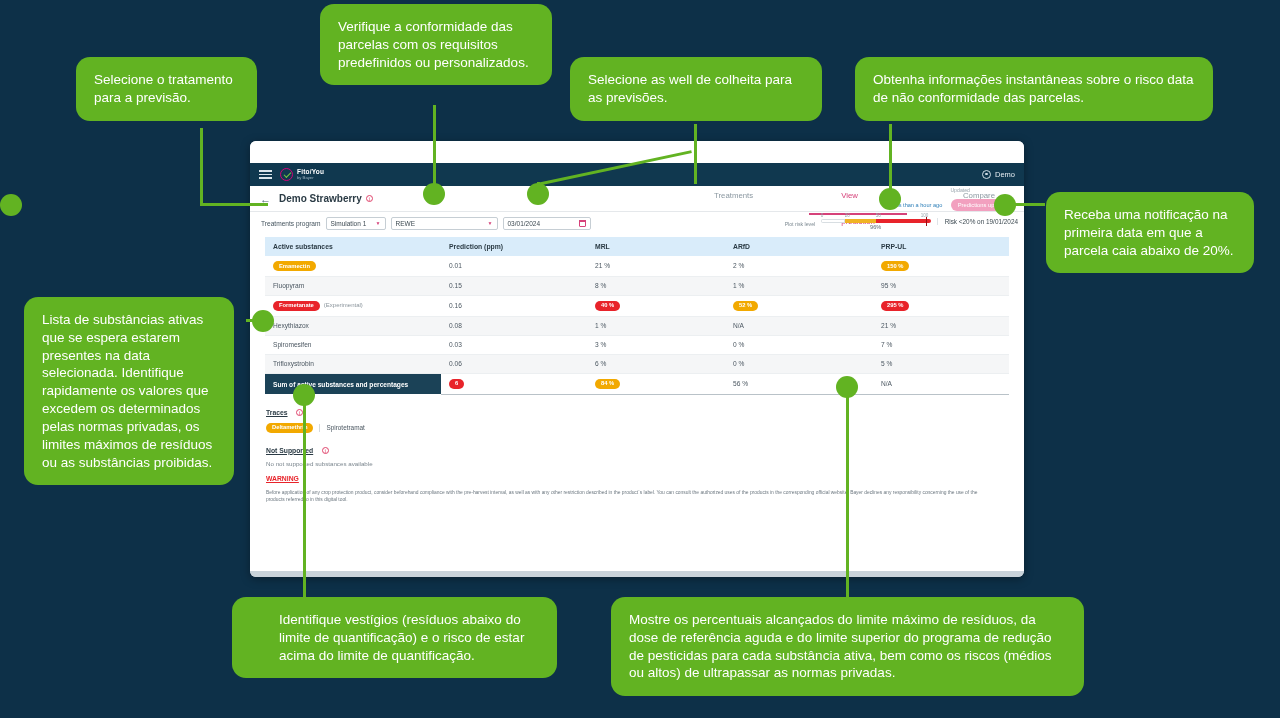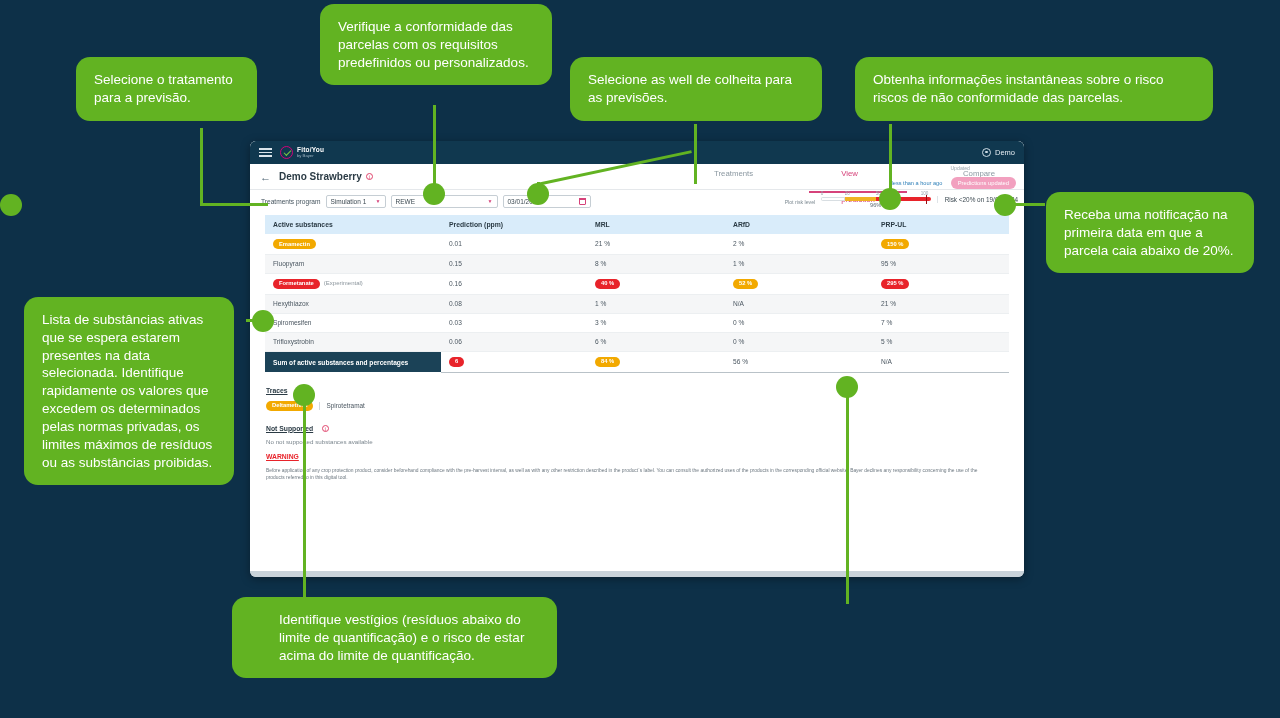--- a/index.html
+++ b/index.html
@@ -57,20 +57,21 @@
     position: absolute;
     left: 0; top: 0; width: 774px; height: 430px;
     background: #ffffff;
   }
   .topbar {
     height: 23px;
     background: #10384f;
     display: flex; align-items: center;
     padding: 0 9px;
     justify-content: space-between;
+    margin-top: 22px;
   }
   .topbar-left { display: flex; align-items: center; gap: 8px; }
   .hamburger { display: flex; flex-direction: column; gap: 2px; }
   .hamburger span { display: block; width: 13px; height: 1.6px; background: #dbe4ea; }
   .logo-wrap { display: flex; align-items: center; gap: 4px; }
   .logo-mark {
     width: 13px; height: 13px; border-radius: 50%;
     border: 1.6px solid #d4007a;
     position: relative;
   }
@@ -243,28 +244,29 @@
 
   <div class="leader" style="left:846px; top:386px; height:218px;"></div>
   <div class="dot" style="left:836px; top:376px;"></div>
 
   <div class="callout" style="left:76px; top:57px; width:181px;">Selecione o tratamento para a previsão.</div>
 
   <div class="callout" style="left:320px; top:4px; width:232px;">Verifique a conformidade das parcelas com os requisitos predefinidos ou personalizados.</div>
 
   <div class="callout" style="left:570px; top:57px; width:252px;">Selecione as well de colheita para as previsões.</div>
 
-  <div class="callout" style="left:855px; top:57px; width:358px;">Obtenha informações instantâneas sobre o risco riscos de não conformidade das parcelas.</div>
+  <div class="callout" style="left:855px; top:57px; width:358px;">Obtenha informações instantâneas sobre o risco data de não conformidade das parcelas.</div>
 
   <div class="callout" style="left:1046px; top:192px; width:208px;">Receba uma notificação na primeira data em que a parcela caia abaixo de 20%.</div>
 
   <div class="callout" style="left:24px; top:297px; width:210px;">Lista de substâncias ativas que se espera estarem presentes na data selecionada. Identifique rapidamente os valores que excedem os determinados pelas normas privadas, os limites máximos de resíduos ou as substâncias proibidas.</div>
 
   <div class="callout" style="left:232px; top:597px; width:325px;padding-left:47px;">Identifique vestígios (resíduos abaixo do limite de quantificação) e o risco de estar acima do limite de quantificação.</div>
 
+  <div class="callout" style="left:611px; top:597px; width:473px;">Mostre os percentuais alcançados do limite máximo de resíduos, da dose de referência aguda e do limite superior do programa de redução de pesticidas para cada substância ativa, bem como os riscos (médios ou altos) de ultrapassar as normas privadas.</div>
 
   <div id="app-window">
     <div id="app-inner">
 
       <div class="topbar">
         <div class="topbar-left">
           <div class="hamburger">
             <span></span>
               <span></span>
               <span></span>

